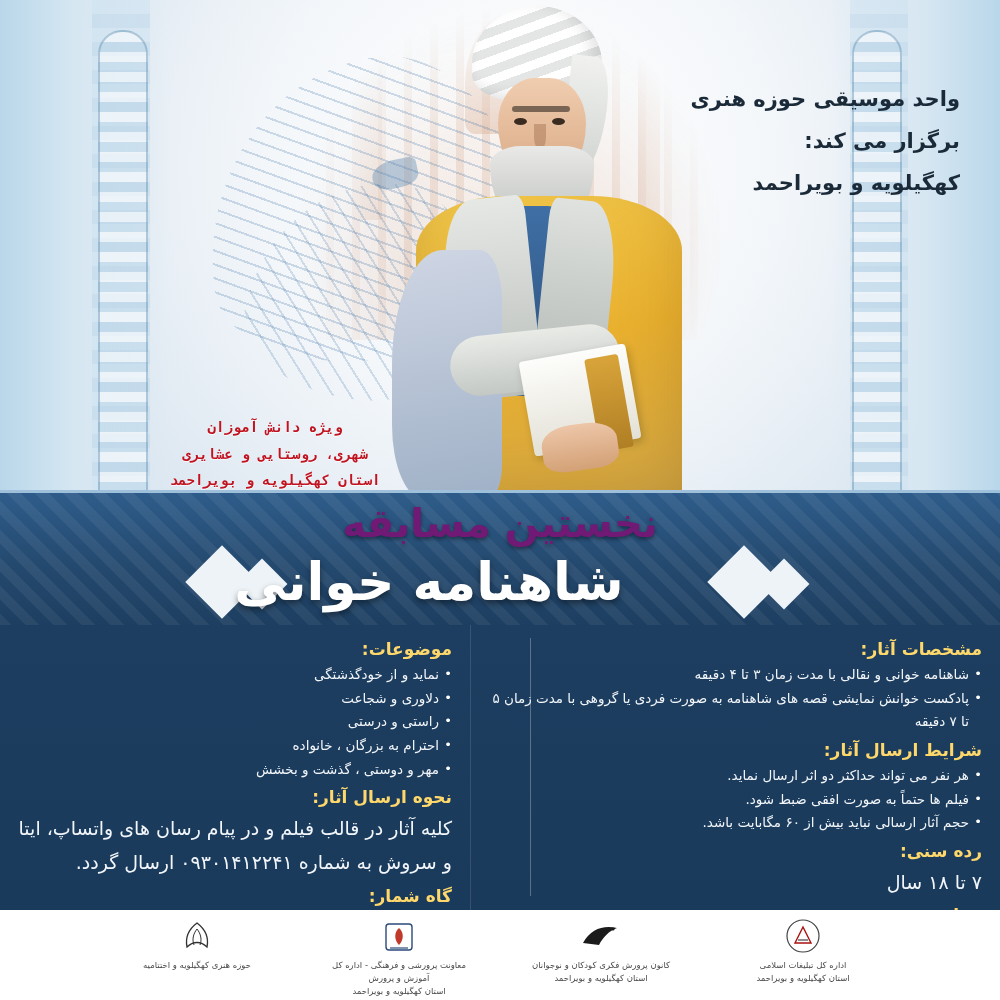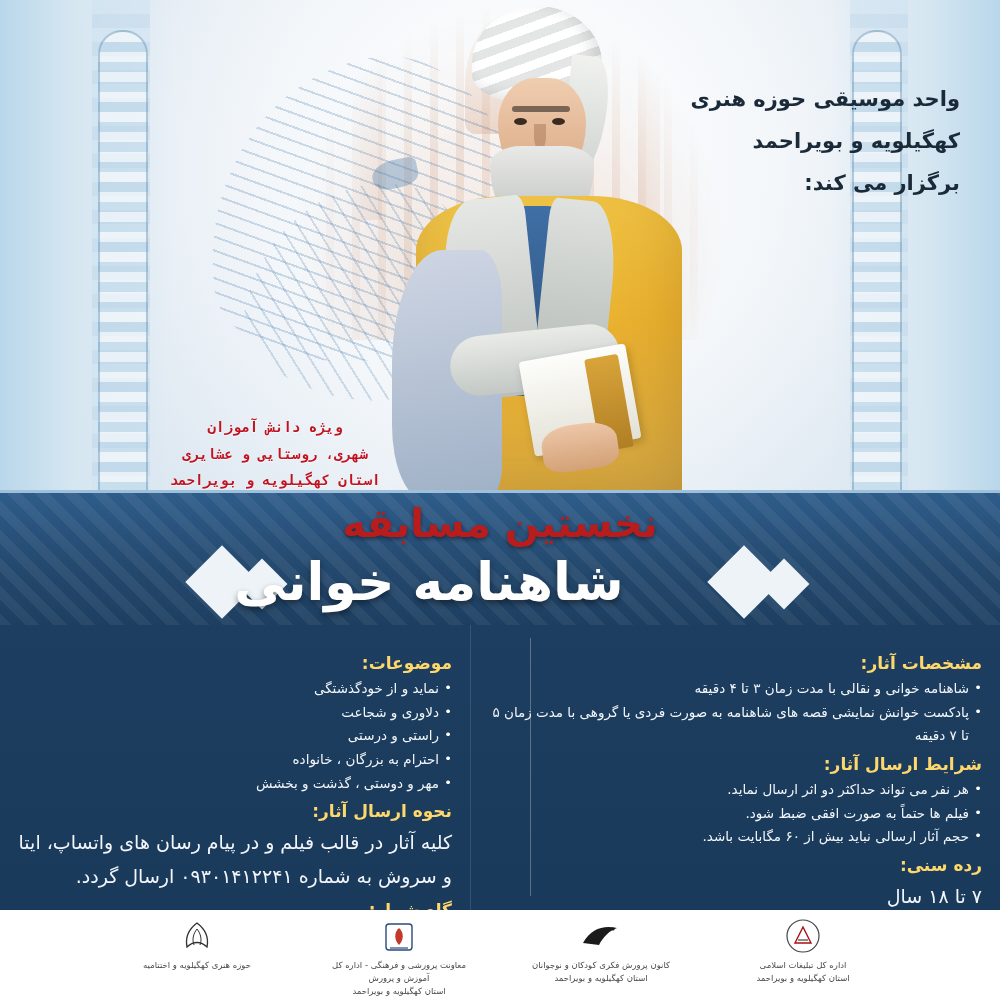--- a/index.html
+++ b/index.html
@@ -200,21 +200,21 @@
   .diamond{
     position:absolute;width:52px;height:52px;background:#eef3f7;
     transform:rotate(45deg);
   }
   .d1{left:196px;top:556px;}
   .d2{left:244px;top:566px;width:36px;height:36px;}
   .d3{left:718px;top:556px;}
   .d4{left:766px;top:566px;width:36px;height:36px;}
   .title1{
     position:absolute;left:0;top:500px;width:1000px;text-align:center;
-    color:#b91c1c;font-size:40px;font-weight:bold;direction:rtl;
+    color:#701a75;font-size:40px;font-weight:bold;direction:rtl;
     letter-spacing:1px;text-shadow:0 2px 4px rgba(0,0,0,.45);
   }
   .title2{
     position:absolute;left:0;top:552px;width:858px;text-align:center;
     color:#ffffff;font-size:52px;font-weight:bold;direction:rtl;
     text-shadow:0 3px 6px rgba(0,0,0,.45);
   }
 
   
   .content{
@@ -228,21 +228,21 @@
   }
   .col.right{width:470px;}
   .col.left{width:530px;border-left:1px solid rgba(255,255,255,.12);}
   .divider-v{
     position:absolute;left:530px;top:638px;width:1px;height:258px;
     background:rgba(255,255,255,.28);
   }
   .sec-head{
     color:#ffd86b;font-size:17px;font-weight:bold;margin:6px 0 4px 0;text-align:right;
   }
-  .sec-head.first{margin-top:16px;}
+  .sec-head.first{margin-top:2px;}
   ul.items{list-style:none;margin:0;padding:0;}
   ul.items li{
     font-size:13.5px;line-height:1.75;text-align:right;color:#f2f6fa;
     position:relative;padding-right:13px;
   }
   ul.items li:before{
     content:"•";position:absolute;right:0;top:0;color:#ffffff;font-size:13px;
   }
   p.para{
     font-size:19px;line-height:1.8;text-align:right;color:#f2f6fa;margin:2px 0 0 0;
@@ -306,22 +306,22 @@
       <div class="robe-collar2"></div>
       <div class="sleeve"></div>
       <div class="sash"></div>
       <div class="book"></div>
       <div class="book-spine"></div>
       <div class="hand"></div>
     </div>
 
     <div class="organizer">
       <div>واحد موسیقی حوزه هنری</div>
+      <div>برگزار می کند:</div>
       <div>کهگیلویه و بویراحمد</div>
-      <div>برگزار می کند:</div>
     </div>
 
     <div class="red-note">
       <div>ویژه دانش آموزان</div>
       <div>شهری، روستایی و عشایری</div>
       <div>استان کهگیلویه و بویراحمد</div>
     </div>
   </div>
 
   <div class="title-band">

